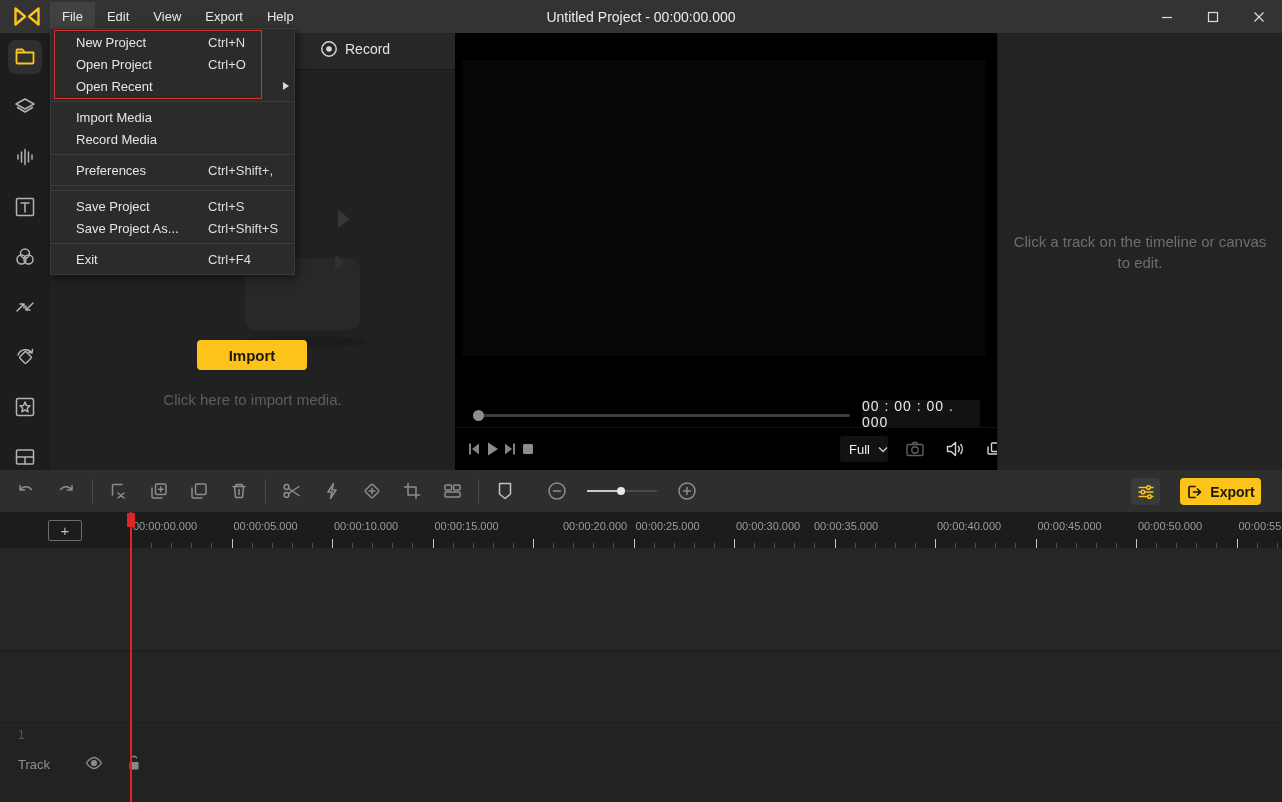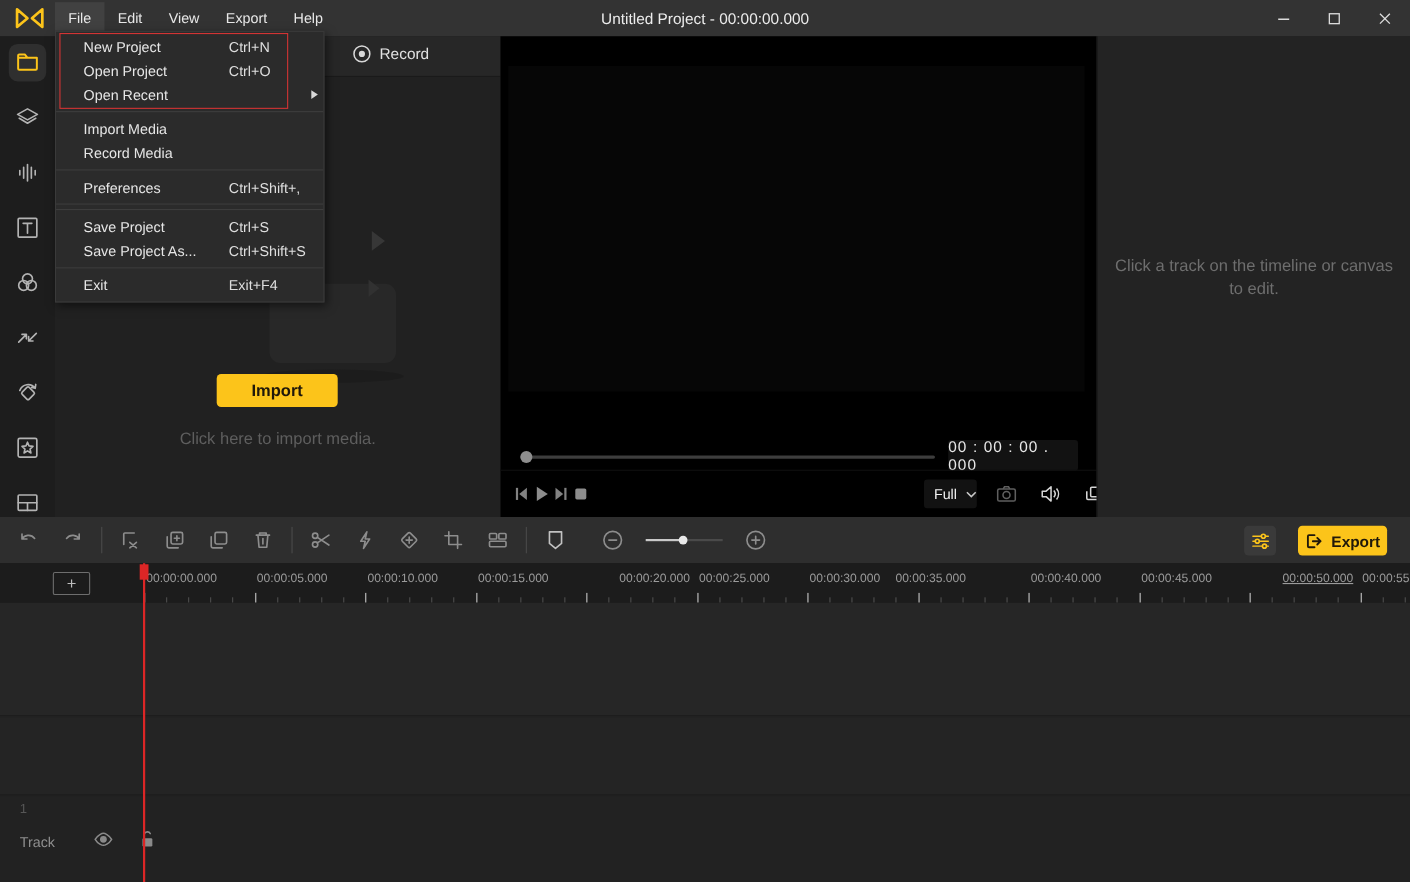--- a/index.html
+++ b/index.html
@@ -401,21 +401,21 @@
     <span class="ruler-label" style="left: 133px;">00:00:00.000</span>
         <span class="ruler-label" style="left: 233.5px;">00:00:05.000</span>
         <span class="ruler-label" style="left: 334px;">00:00:10.000</span>
         <span class="ruler-label" style="left: 434.5px;">00:00:15.000</span>
         <span class="ruler-label" style="left: 535px; margin-left: 28px;">00:00:20.000</span>
         <span class="ruler-label" style="left: 635.5px;">00:00:25.000</span>
         <span class="ruler-label" style="left: 736px;">00:00:30.000</span>
         <span class="ruler-label" style="left: 814px;">00:00:35.000</span>
         <span class="ruler-label" style="left: 937px;">00:00:40.000</span>
         <span class="ruler-label" style="left: 1037.5px;">00:00:45.000</span>
-        <span class="ruler-label" style="left: 1166px; text-decoration: underline;">00:00:50.000</span>
+        <span class="ruler-label" style="left: 1138px;">00:00:50.000</span>
         <span class="ruler-label" style="left: 1238.5px;">00:00:55.000</span>
         <div class="tick major" style="left: 131px;"></div>
         <div class="tick" style="left: 151.1px;"></div>
         <div class="tick" style="left: 171.2px;"></div>
         <div class="tick" style="left: 191.3px;"></div>
         <div class="tick" style="left: 211.4px;"></div>
         <div class="tick major" style="left: 231.5px;"></div>
         <div class="tick" style="left: 251.6px;"></div>
         <div class="tick" style="left: 271.7px;"></div>
         <div class="tick" style="left: 291.8px;"></div>
@@ -525,17 +525,17 @@
       <span class="fm-label">Save Project</span>
       <span class="fm-shortcut">Ctrl+S</span>
     </div>
     <div class="fm-row">
       <span class="fm-label">Save Project As...</span>
       <span class="fm-shortcut">Ctrl+Shift+S</span>
     </div>
     <div class="fm-sep"></div>
     <div class="fm-row">
       <span class="fm-label">Exit</span>
-      <span class="fm-shortcut">Exit+F4</span>
+      <span class="fm-shortcut">Ctrl+F4</span>
     </div>
   </div>
 
 </div>
 
 </body></html>

